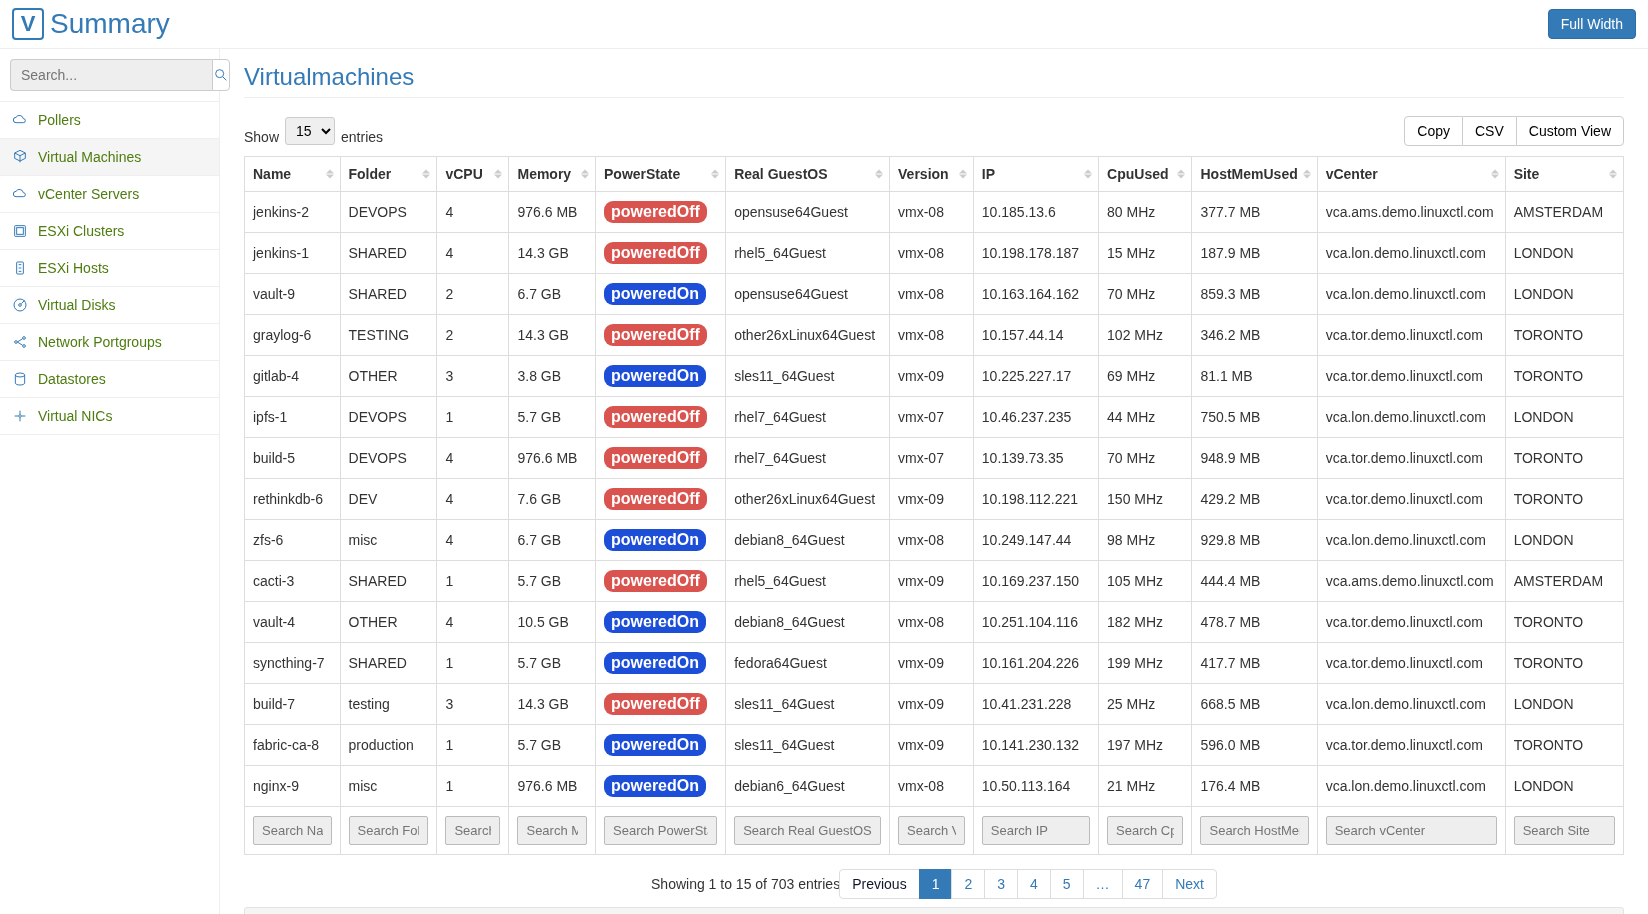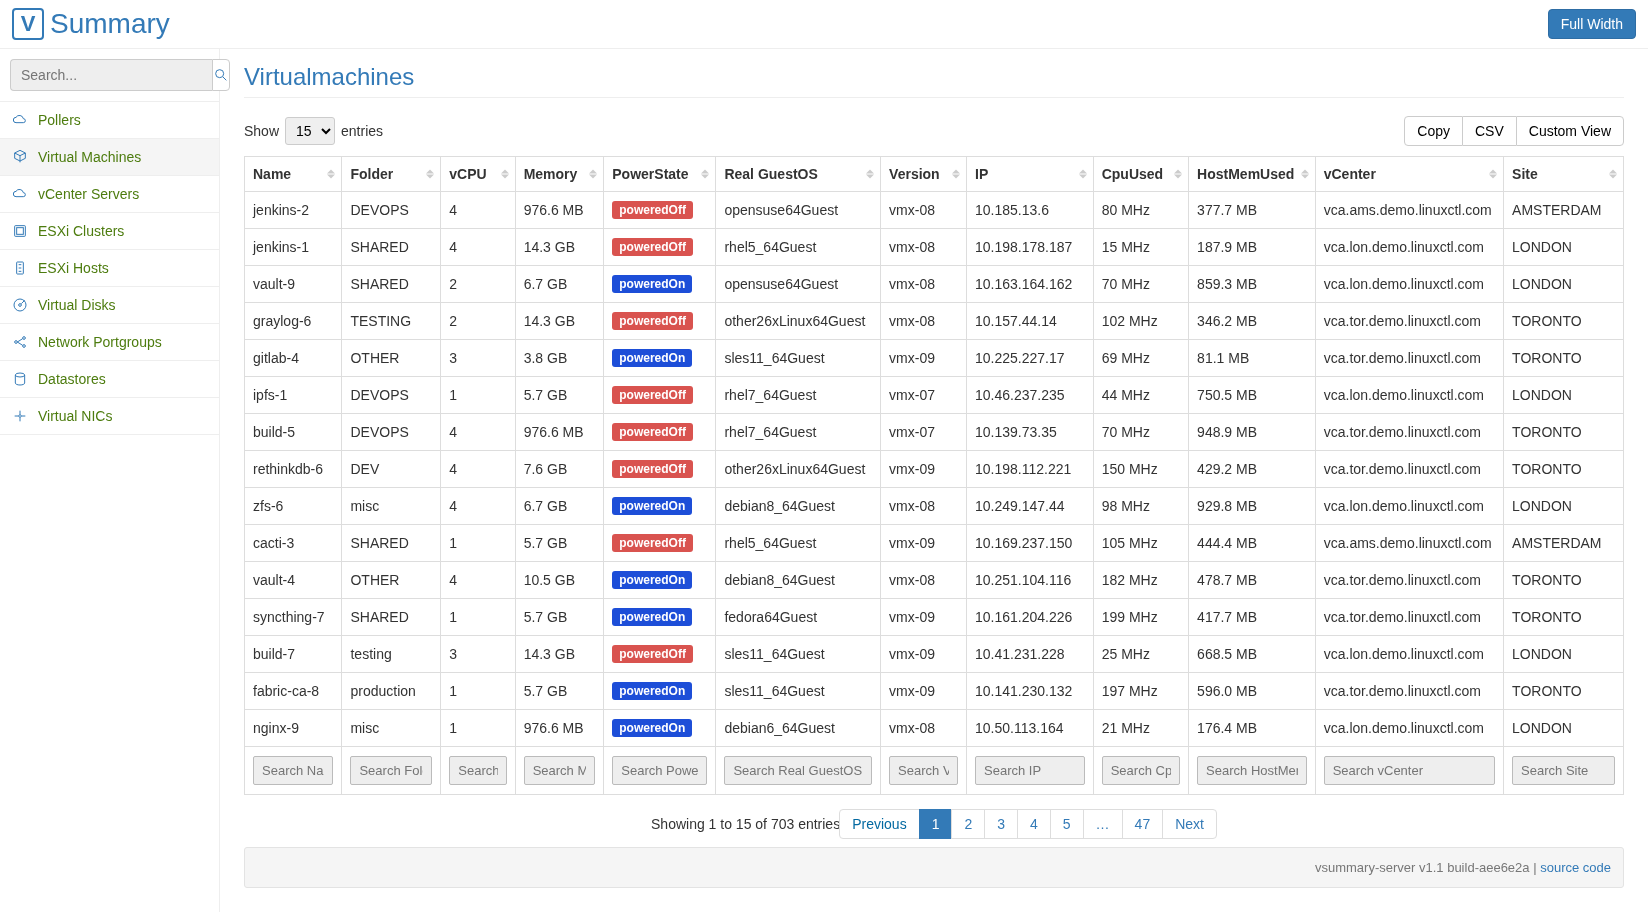--- a/index.html
+++ b/index.html
@@ -14,45 +14,45 @@
 .search-wrap input{flex:1;padding:7px 10px;border:1px solid #ccc;border-right:none;background:#eee;border-radius:4px 0 0 4px;font-size:14px;color:#555}
 .search-wrap .sbtn{width:42px;border:1px solid #ccc;background:#fff;border-radius:0 4px 4px 0;display:flex;align-items:center;justify-content:center;cursor:pointer}
 .nav-list{list-style:none;border-top:1px solid #eee}
 .nav-list li{border-bottom:1px solid #eee}
 .nav-list a{display:flex;align-items:center;gap:10px;padding:10px 12px;color:#4d7c0f;text-decoration:none;font-size:14px}
 .nav-list a.active{background:#f5f5f5}
 .ic{width:16px;height:16px;stroke:#337ab7;stroke-width:1.5;fill:none;flex-shrink:0}
 .main{flex:1;padding:14px 24px 24px}
 .page-title{color:#337ab7;font-size:24px;font-weight:500;margin-bottom:18px;border-bottom:1px solid #eee;padding-bottom:6px}
 .toolbar{display:flex;justify-content:space-between;align-items:center;margin-bottom:10px}
-.show-group{display:flex;gap:6px;align-items:center}
+.show-group{display:flex;gap:6px;align-items:flex-end}
 .show-group select{border:1px solid #ccc;border-radius:3px;padding:4px 6px;font-size:14px}
 .btn-group{display:flex}
 .btn-group .bn{border:1px solid #ccc;background:#fff;padding:6px 12px;font-size:14px;cursor:pointer}
 .btn-group .bn:first-child{border-radius:4px 0 0 4px}
 .btn-group .bn:nth-child(2){border-left:none;border-right:none}
 .btn-group .bn:last-child{border-radius:0 4px 4px 0}
 table{width:100%;border-collapse:collapse;border:1px solid #ddd}
 th,td{padding:9px 8px;text-align:left;font-size:14px;border-top:1px solid #ddd;border-right:1px solid #ddd}
 th{font-weight:bold;color:#333;position:relative;cursor:pointer;user-select:none}
 th .sort{position:absolute;right:6px;top:50%;transform:translateY(-50%);display:flex;flex-direction:column;gap:1px}
 th .sort span{width:0;height:0;border-left:4px solid transparent;border-right:4px solid transparent;opacity:0.3}
 th .sort .up{border-bottom:4px solid #555}
 th .sort .dn{border-top:4px solid #555}
-.badge{display:inline-block;padding:2px 7px;border-radius:3px;color:#fff;font-size:12px;font-weight:bold}
+.badge{display:inline-block;padding:2px 7px;border-radius:9px;color:#fff;font-size:16px;font-weight:bold}
 .b-off{background:#d9534f}
 .b-on{background:#1d4ed8}
 tfoot input{width:100%;padding:6px 8px;border:1px solid #bbb;border-radius:2px;font-size:13px;background:#eee}
 .table-footer{display:flex;justify-content:center;align-items:center;margin-top:14px}
 .pagination{display:flex;list-style:none}
 .pagination li a{display:block;padding:6px 12px;border:1px solid #ddd;margin-left:-1px;color:#337ab7;text-decoration:none;font-size:14px;cursor:pointer}
 .pagination li:first-child a{border-radius:4px 0 0 4px}
 .pagination li:last-child a{border-radius:0 4px 4px 0}
 .pagination li.active a{background:#337ab7;color:#fff;border-color:#337ab7}
-.pagination li.disabled a{color:#0369a1;cursor:default;pointer-events:none}
+.pagination li.disabled a{color:#0f172a;cursor:default;pointer-events:none}
 .footer-info{margin-top:8px;padding:12px;border:1px solid #e3e3e3;background:#f5f5f5;text-align:right;color:#777;font-size:13px;border-radius:3px}
 .footer-info a{color:#337ab7;text-decoration:none}
 </style>
 </head>
 <body>
 
 <div class="header">
   <div class="logo">
     <span class="v-box">V</span>
     <span>Summary</span>

